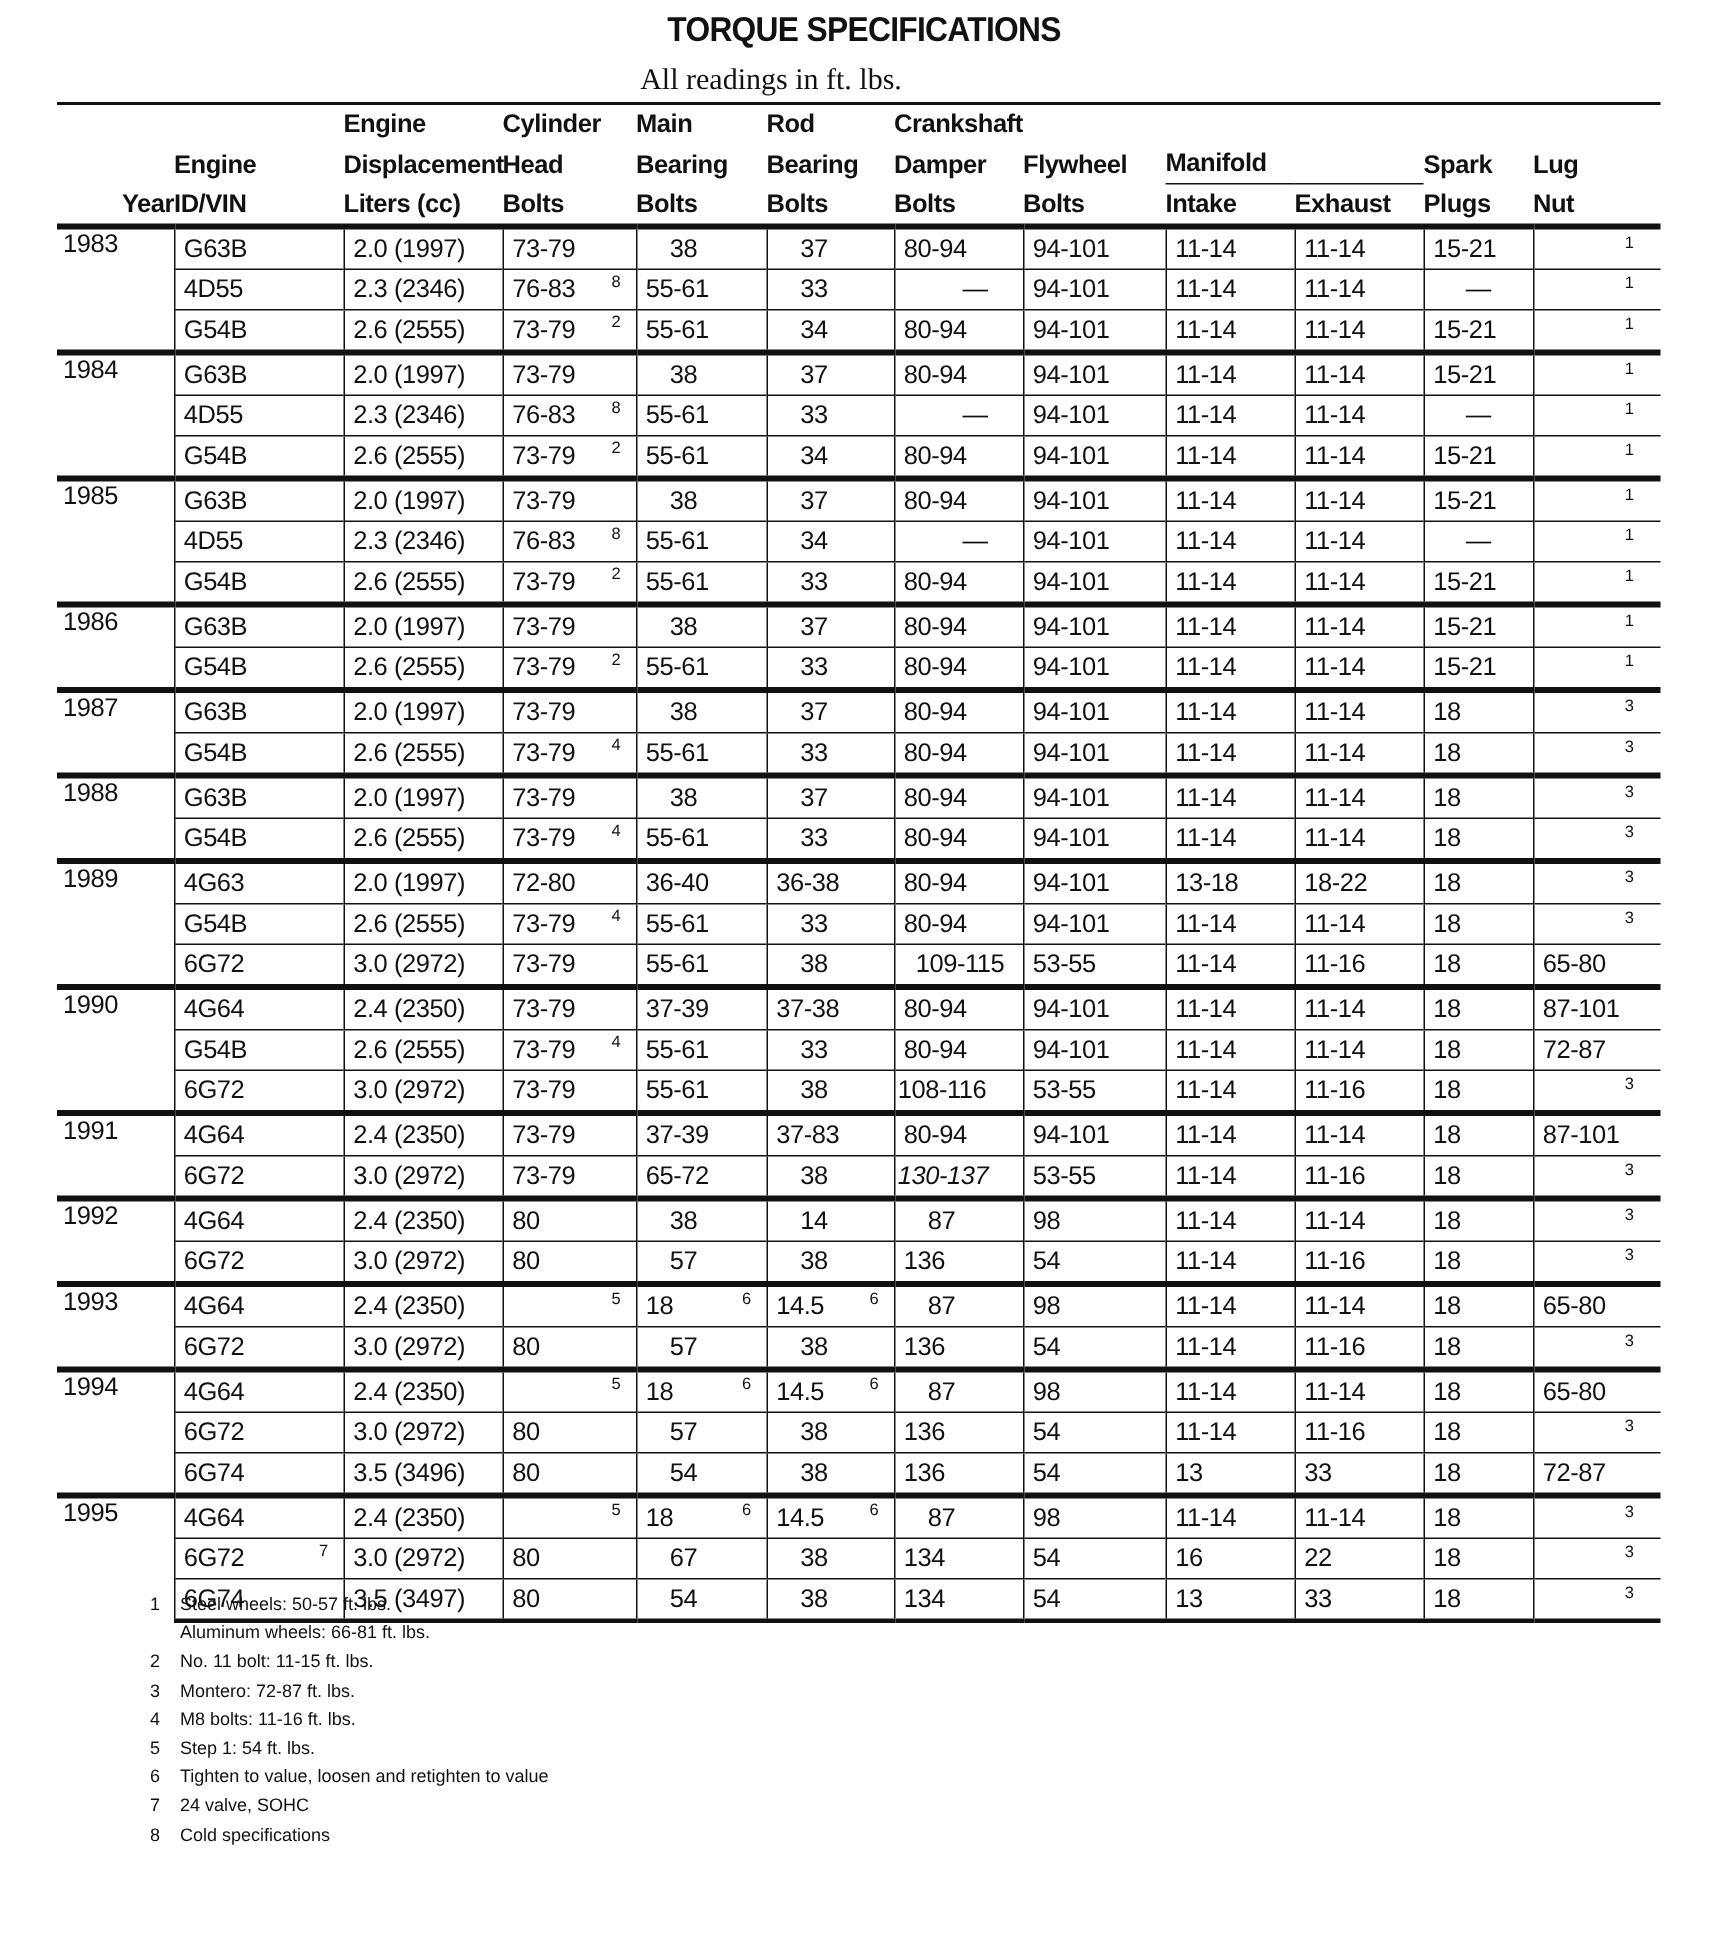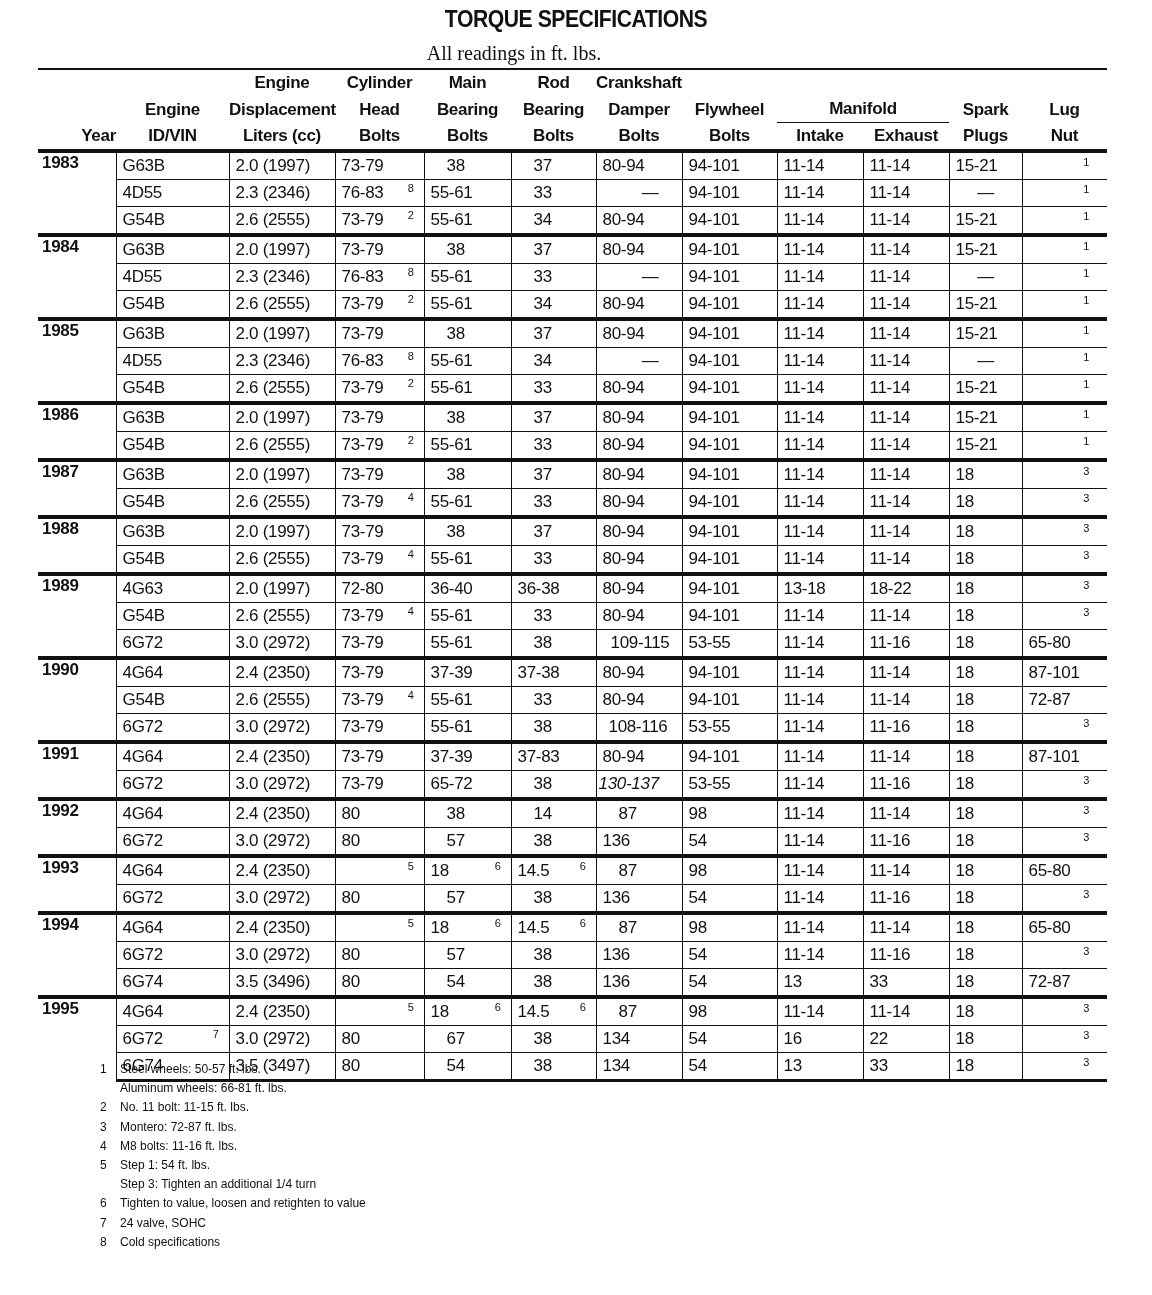--- a/index.html
+++ b/index.html
@@ -1,24 +1,24 @@
 <!DOCTYPE html>
 <html><head>
 <meta charset="utf-8">
 <style>
   html, body { margin:0; padding:0; background:#fff; }
   body { width:1152px; height:1295px; position:relative; color:#111; font-family:"Liberation Sans", sans-serif; overflow:hidden; }
   .title { position:absolute; left:0; width:1152px; top:6px; text-align:center; font-family:"Liberation Sans", sans-serif; font-weight:bold; font-size:23px; letter-spacing:-0.5px; transform:scaleX(0.92); }
   .subtitle { position:absolute; left:0; width:1008px; top:42px; text-align:center; font-family:"Liberation Serif", serif; font-size:20px; padding-left:20px; box-sizing:border-box; }
   .topline { position:absolute; left:38px; width:1069px; top:68px; height:2px; background:#111; }
   table { position:absolute; left:38px; top:70px; border-collapse:collapse; table-layout:fixed; width:1069px; }
-  th { font-weight:bold; font-size:17px; line-height:26px; vertical-align:bottom; padding:0; text-align:center; letter-spacing:-0.3px; }
+  th { font-weight:bold; font-size:17px; line-height:26px; vertical-align:bottom; padding:0; text-align:left; letter-spacing:-0.3px; }
   td { font-size:17px; height:26px; padding:0 0 0 6px; text-align:left; position:relative; letter-spacing:-0.3px; white-space:nowrap; }
   td.c { text-align:center; padding:0; }
-  td.yr { font-weight:bold; vertical-align:top; padding-left:4px; padding-top:0; border-right:1.5px solid #111; }
+  td.yr { font-weight:normal; vertical-align:top; padding-left:4px; padding-top:0; border-right:1.5px solid #111; }
   tr.grp td { border-top:4px solid #111; }
   tr.row td:not(.yr) { border-top:1.5px solid #111; }
   td.cell { border-right:1.5px solid #111; }
   td.last { border-right:none; }
   tbody tr:last-child td { border-bottom:3px solid #111; }
   .fn { position:absolute; right:10px; top:2px; font-size:11px; }
   .fnonly { position:absolute; right:18px; top:3px; font-size:11px; }
   .manifold-head { border-bottom:1.5px solid #111; }
   .hdrow th { height:26px; }
   .notes { position:absolute; left:100px; top:1060px; font-size:12px; line-height:19.2px; }
@@ -358,21 +358,21 @@
         <td class="cell"><span>11-14</span></td>
         <td class="cell"><span>18</span></td>
         <td class="last"><span>72-87</span></td>
       </tr>
       <tr class="row">
         <td class="cell"><span>6G72</span></td>
         <td class="cell"><span>3.0 (2972)</span></td>
         <td class="cell"><span>73-79</span></td>
         <td class="cell"><span>55-61</span></td>
         <td class="cell" style="padding-left: 22px;"><span>38</span></td>
-        <td class="cell" style="padding-left: 12px; margin-left: 40px;"><span>108-116</span></td>
+        <td class="cell" style="padding-left: 2px; margin-left: 40px;"><span>108-116</span></td>
         <td class="cell"><span>53-55</span></td>
         <td class="cell"><span>11-14</span></td>
         <td class="cell"><span>11-16</span></td>
         <td class="cell"><span>18</span></td>
         <td class="last"><span></span><span class="fnonly">3</span></td>
       </tr>
       <tr class="grp">
         <td class="yr" rowspan="2">1991</td>
         <td class="cell"><span>4G64</span></td>
         <td class="cell"><span>2.4 (2350)</span></td>
@@ -555,24 +555,20 @@
     </div>
     <div class="note">
       <span class="n">4</span>
       <span class="t">M8 bolts: 11-16 ft. lbs.</span>
     </div>
     <div class="note">
       <span class="n">5</span>
       <span class="t">Step 1: 54 ft. lbs.</span>
     </div>
     <div class="note">
-      <span class="n"></span>
-      <span class="t">Step 3: Tighten an additional 1/4 turn</span>
-    </div>
-    <div class="note">
       <span class="n">6</span>
       <span class="t">Tighten to value, loosen and retighten to value</span>
     </div>
     <div class="note">
       <span class="n">7</span>
       <span class="t">24 valve, SOHC</span>
     </div>
     <div class="note">
       <span class="n">8</span>
       <span class="t">Cold specifications</span>

